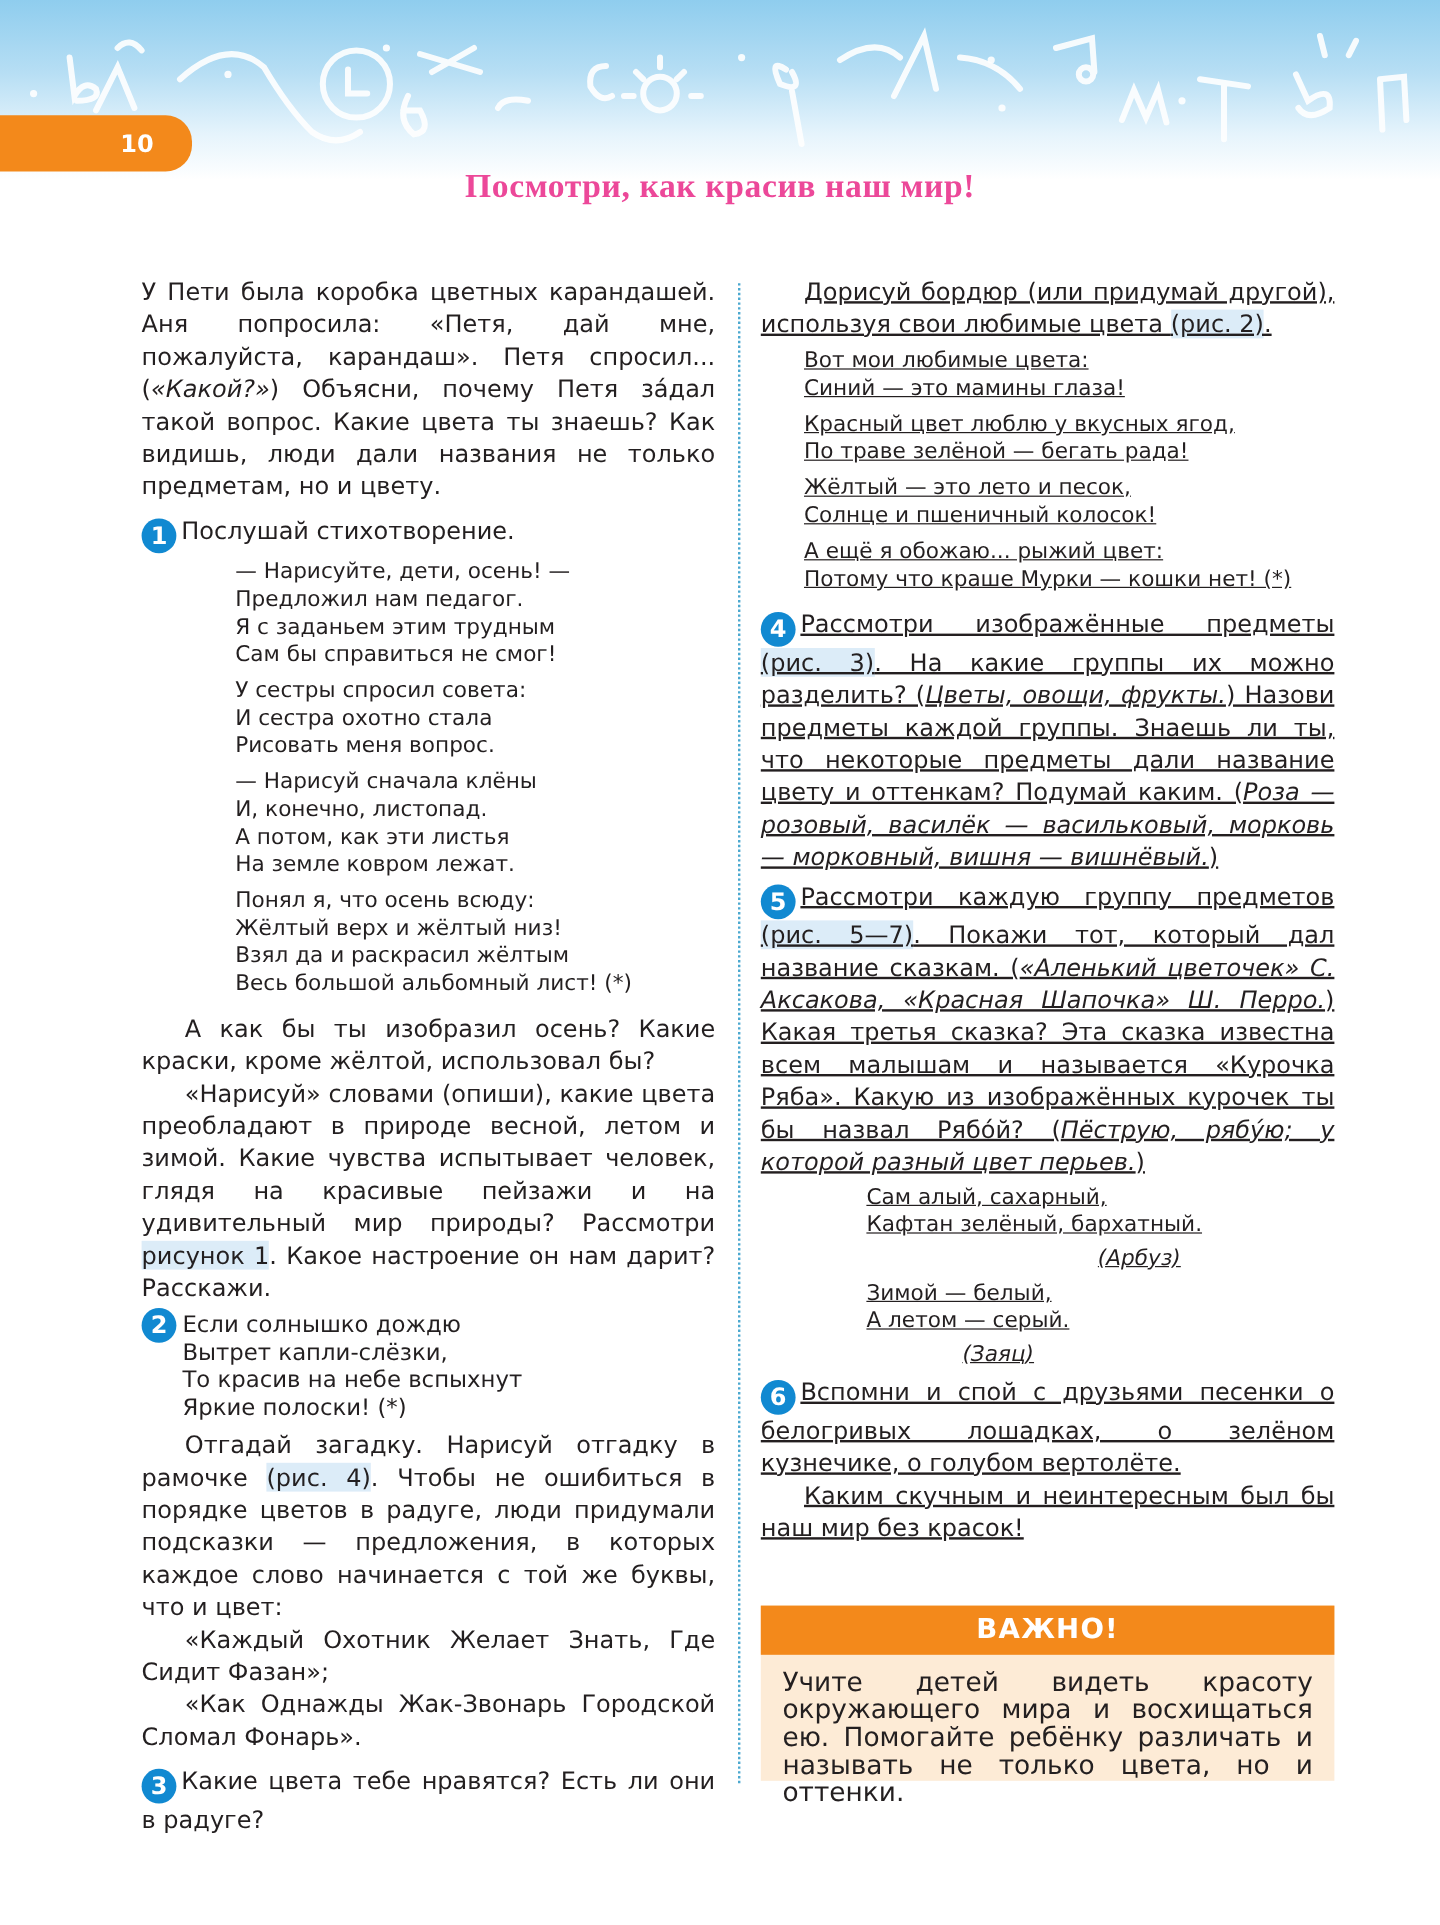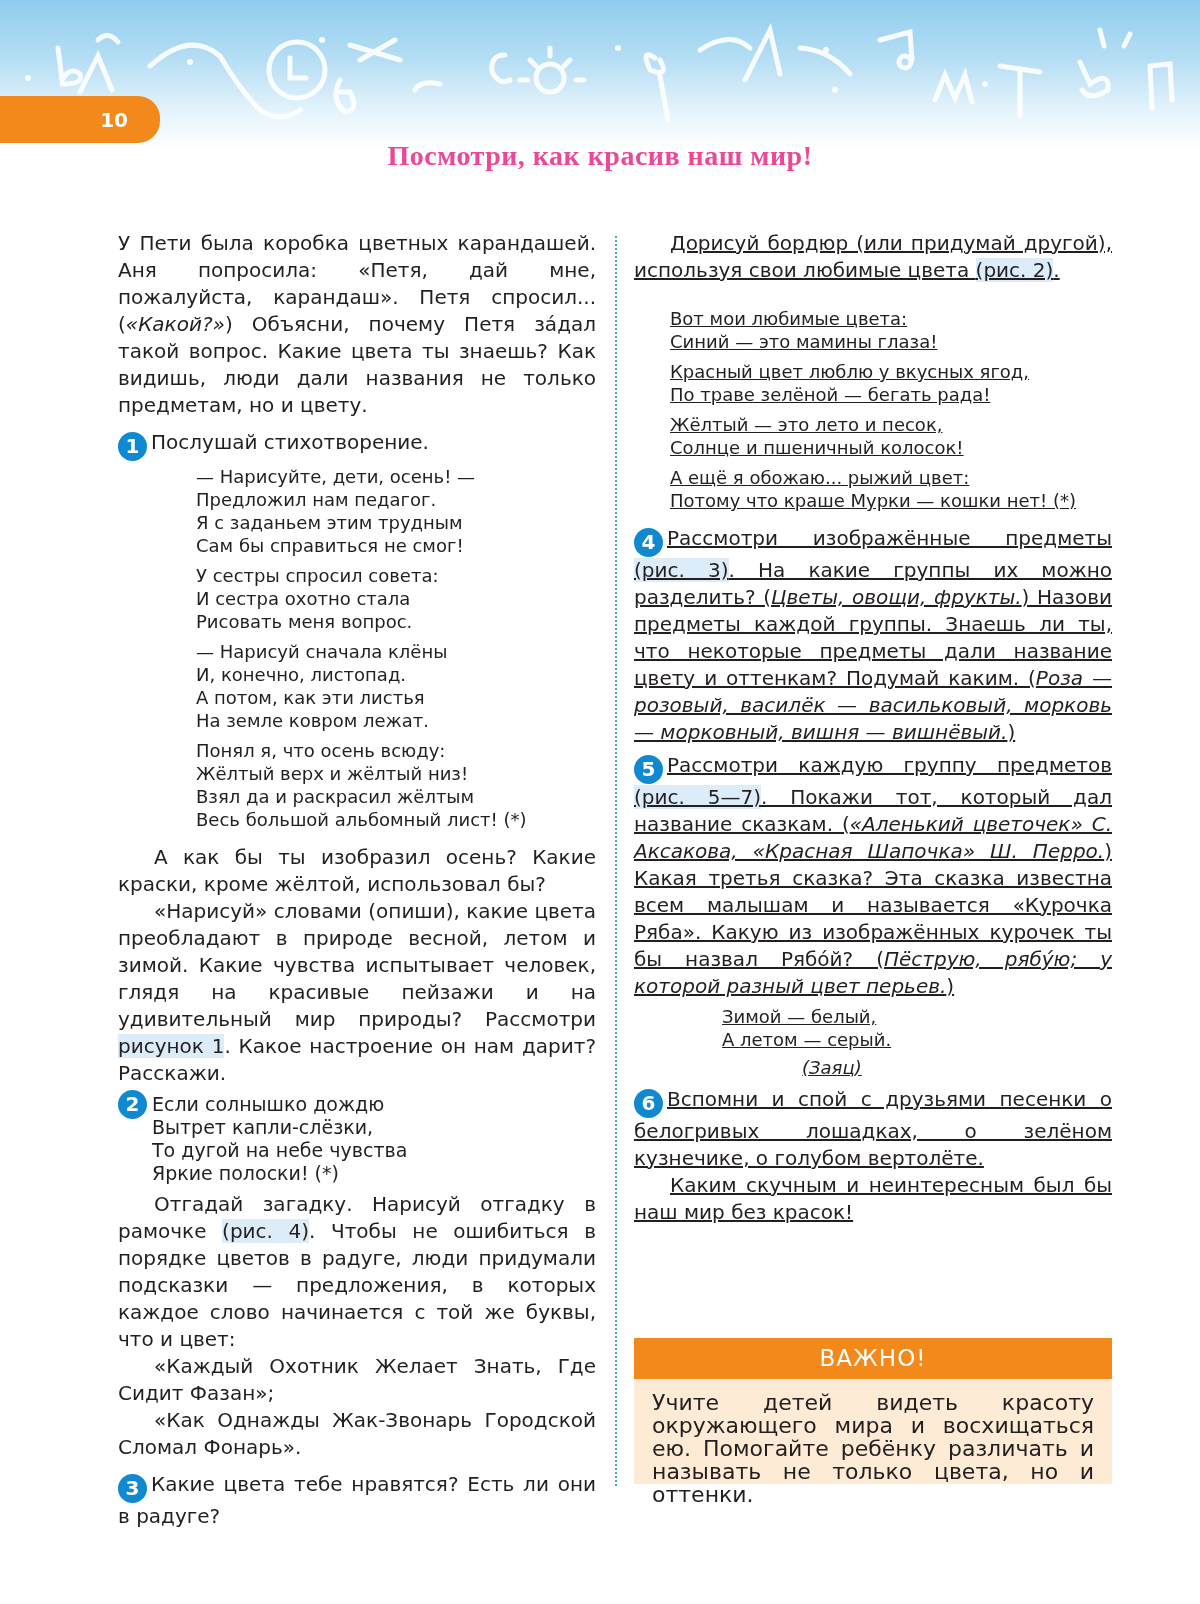--- a/index.html
+++ b/index.html
@@ -55,21 +55,21 @@
   .hl { background: #dcecf8; }
   em, .it { font-style: italic; }
 
   .answer { font-style: italic; font-size: 18px; line-height: 24px; }
 
   .important {
     position: absolute; left: 634px; top: 1338px; width: 478px; height: 146px;
     background: #fdebd6;
   }
   .important-head {
-    background: #f3891b; color: #fff; font-weight: normal; font-size: 23px;
+    background: #f3891b; color: #fff; font-weight: bold; font-size: 23px;
     text-align: center; height: 41px; line-height: 41px; letter-spacing: 1px;
   }
   .important-body {
     padding: 12px 18px 0 18px; font-size: 22px; line-height: 23px; text-align: justify; text-align-last: left;
   }
 </style>
 </head>
 <body>
 
 <div class="header-band">
@@ -160,21 +160,21 @@
   <p class="txt indent">
     <span>«Нарисуй» словами (опиши), какие цвета преобладают в природе весной, летом и зимой. Какие чувства испытывает человек, глядя на красивые пейзажи и на удивительный мир природы? Рассмотри </span><span class="hl">рисунок 1</span><span>. Какое настроение он нам дарит? Расскажи.</span>
   </p>
   <div class="gap-s"></div>
 
   <div class="task">
     <div class="poem" style="position:relative; padding-left:34px; font-size:19px;">
       <span class="badge" style="position:absolute; left:0; top:-3px;">2</span>
       <span class="line">Если солнышко дождю</span>
       <span class="line">Вытрет капли-слёзки,</span>
-      <span class="line">То дугой на небе чувства</span>
+      <span class="line">То красив на небе вспыхнут</span>
       <span class="line">Яркие полоски! (*)</span>
     </div>
   </div>
   <div class="gap-s"></div>
 
   <p class="txt indent">
     <span>Отгадай загадку. Нарисуй отгадку в рамочке </span><span class="hl">(рис. 4)</span><span>. Чтобы не ошибиться в порядке цветов в радуге, люди придумали подсказки — предложения, в которых каждое слово начинается с той же буквы, что и цвет:</span>
   </p>
   <p class="txt indent">«Каждый Охотник Желает Знать, Где Сидит Фазан»;</p>
   <p class="txt indent">«Как Однажды Жак-Звонарь Городской Сломал Фонарь».</p>
@@ -182,21 +182,21 @@
 
   <p class="txt">
     <span class="badge">3</span><span>Какие цвета тебе нравятся? Есть ли они в радуге?</span>
   </p>
 </div>
 
 <div class="col col-right">
   <p class="txt indent">
     <span>Дорисуй бордюр (или придумай другой), используя свои любимые цвета </span><span class="hl">(рис. 2)</span><span>.</span>
   </p>
-  <div class="poem" style="margin-left:36px; margin-top:23px;">
+  <div class="poem" style="margin-left:36px; margin-top:5px;">
     <div class="stanza">
       <span class="line">Вот мои любимые цвета:</span>
       <span class="line">Синий — это мамины глаза!</span>
     </div>
     <div class="stanza">
       <span class="line">Красный цвет люблю у вкусных ягод,</span>
       <span class="line">По траве зелёной — бегать рада!</span>
     </div>
     <div class="stanza">
       <span class="line">Жёлтый — это лето и песок,</span>
@@ -211,20 +211,25 @@
 
   <p class="txt">
     <span class="badge">4</span><span>Рассмотри изображённые предметы </span><span class="hl">(рис. 3)</span><span>. На какие группы их можно разделить? (</span><em>Цветы, овощи, фрукты.</em><span>) Назови предметы каждой группы. Знаешь ли ты, что некоторые предметы дали название цвету и оттенкам? Подумай каким. (</span><em>Роза — розовый, василёк — васильковый, морковь — морковный, вишня — вишнёвый.</em><span>)</span>
   </p>
   <div class="gap-s"></div>
 
   <p class="txt">
     <span class="badge">5</span><span>Рассмотри каждую группу предметов </span><span class="hl">(рис. 5—7)</span><span>. Покажи тот, который дал название сказкам. (</span><em>«Аленький цветочек» С. Аксакова, «Красная Шапочка» Ш. Перро.</em><span>) Какая третья сказка? Эта сказка известна всем малышам и называется «Курочка Ряба». Какую из изображённых курочек ты бы назвал Рябóй? (</span><em>Пёструю, рябýю; у которой разный цвет перьев.</em><span>)</span>
   </p>
 
+  <div class="poem" style="margin-left:88px; margin-top:4px;">
+    <span class="line">Сам алый, сахарный,</span>
+    <span class="line">Кафтан зелёный, бархатный.</span>
+    <div class="answer" style="text-align:right; width:262px; margin-top:5px;">(Арбуз)</div>
+  </div>
   <div class="poem" style="margin-left:88px; margin-top:5px;">
     <span class="line">Зимой — белый,</span>
     <span class="line">А летом — серый.</span>
     <div class="answer" style="margin-left:80px; margin-top:5px;">(Заяц)</div>
   </div>
   <div class="gap-s"></div>
 
   <p class="txt">
     <span class="badge">6</span><span>Вспомни и спой с друзьями песенки о белогривых лошадках, о зелёном кузнечике, о голубом вертолёте.</span>
   </p>

